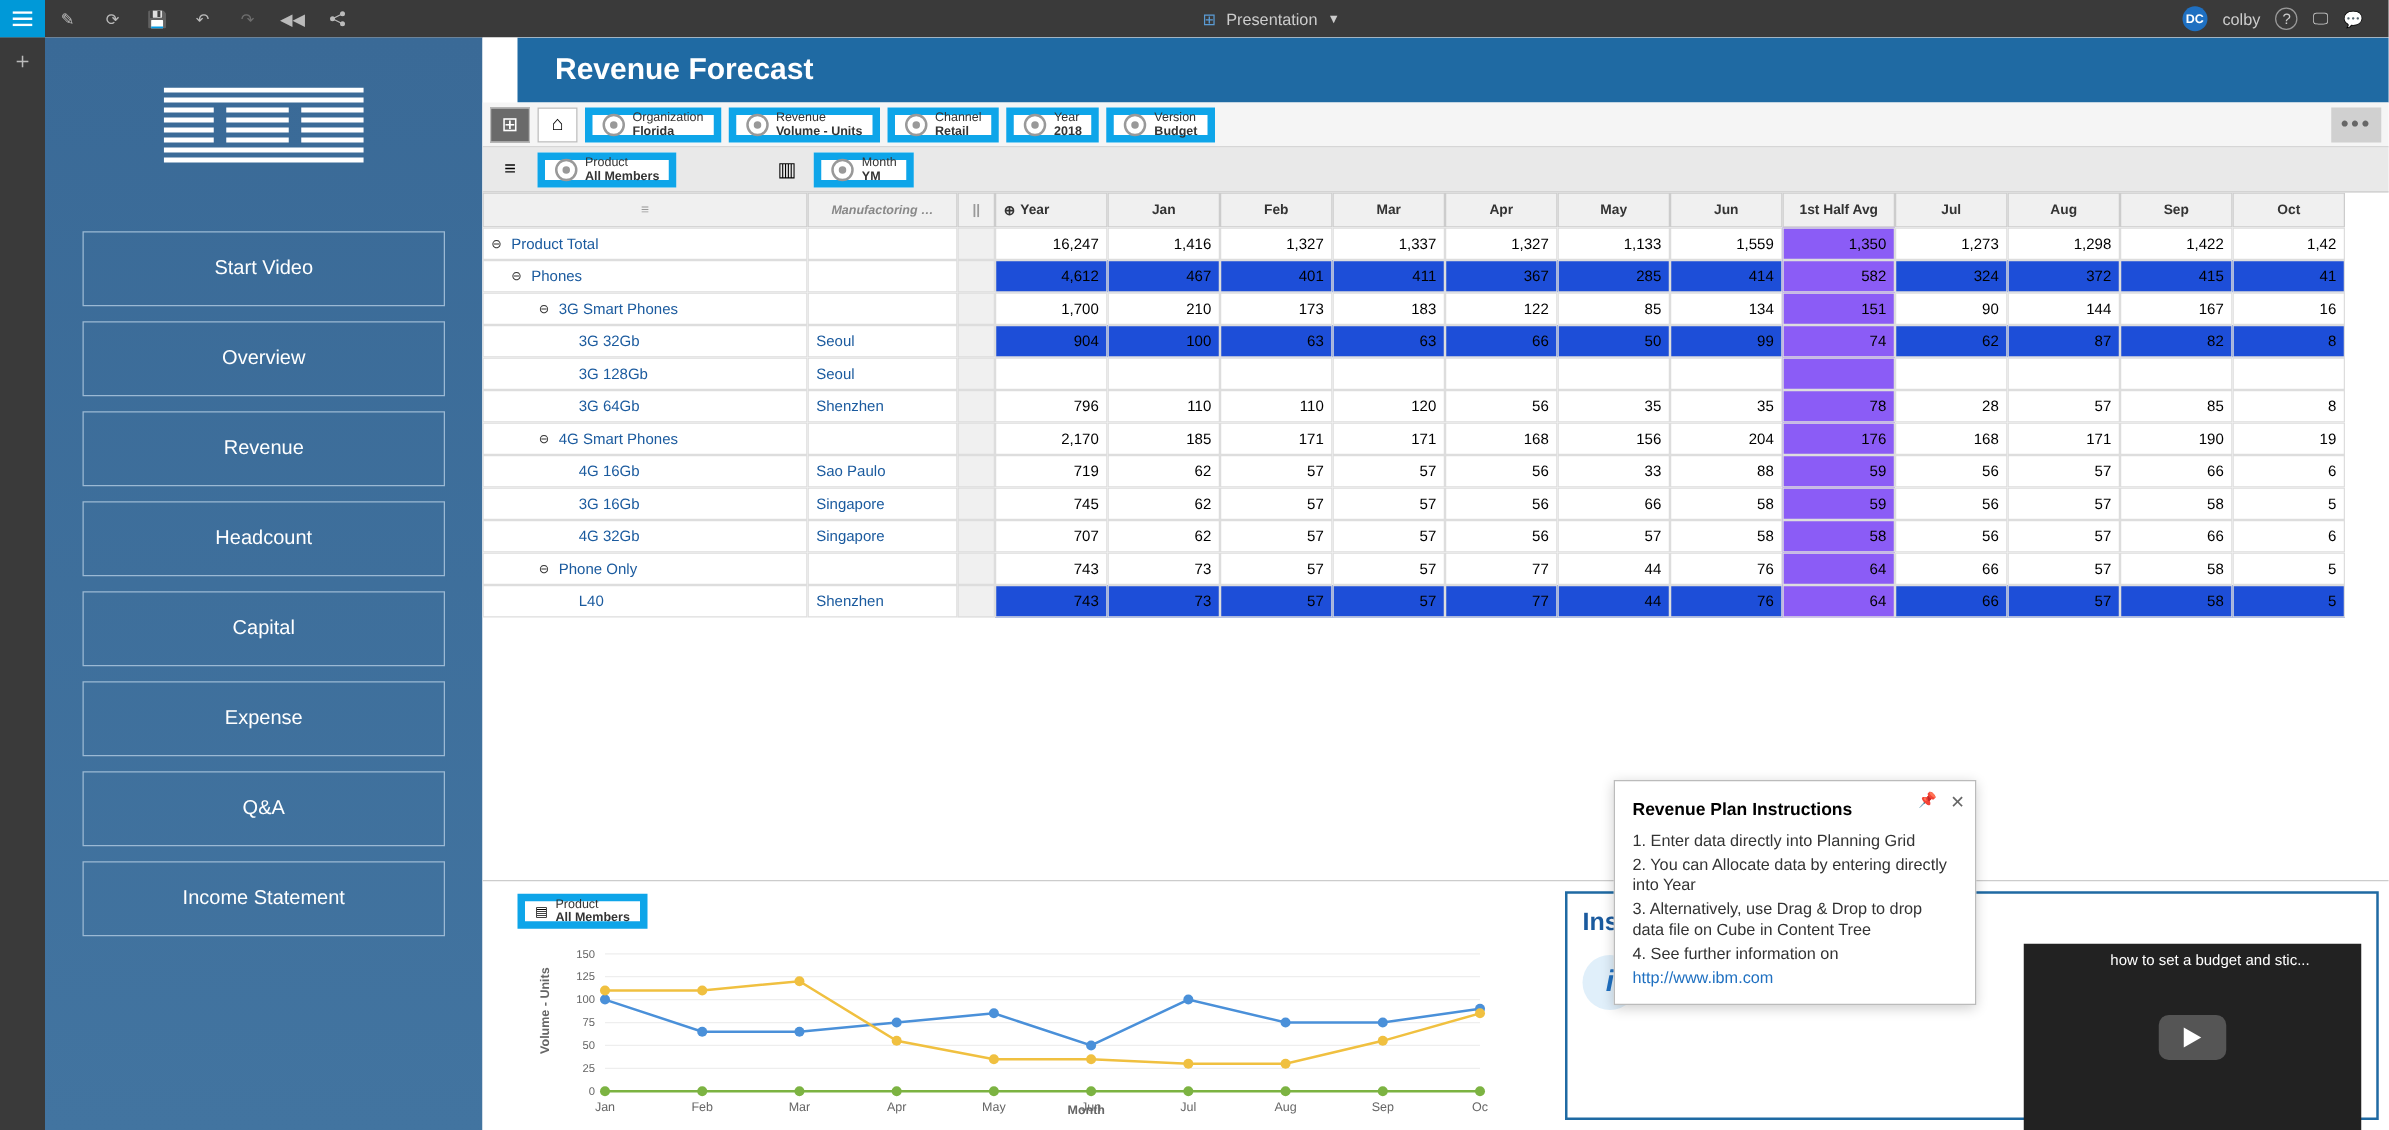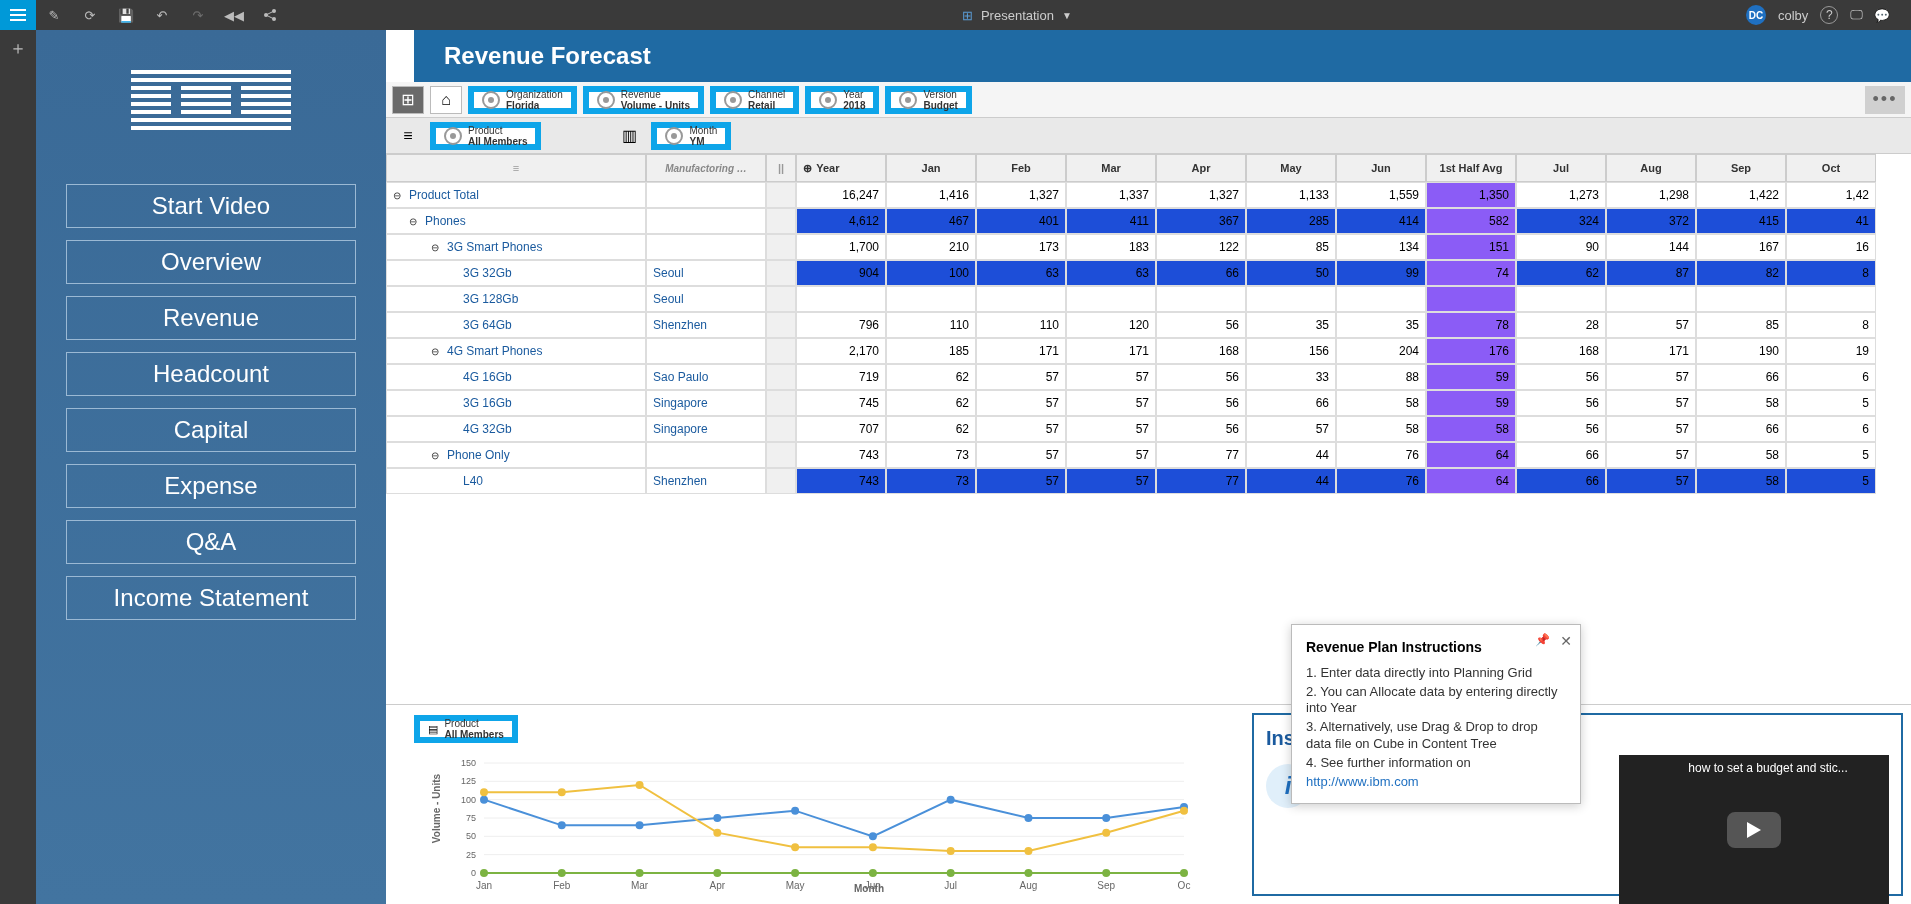--- a/index.html
+++ b/index.html
@@ -14,21 +14,21 @@
 .top-toolbar .right { display:flex; align-items:center; gap:12px; padding-right:20px; }
 .top-toolbar .user-badge { background:#1f70c1; color:#fff; border-radius:50%; width:20px; height:20px; display:flex; align-items:center; justify-content:center; font-size:10px; font-weight:bold; }
 
 .left-strip { position:absolute; left:0; top:30px; width:36px; height:874px; background:#3a3a3a; }
 .left-strip .plus { width:36px; height:36px; display:flex; align-items:center; justify-content:center; color:#bbb; font-size:18px; cursor:pointer; }
 
 
 .main { position:absolute; left:36px; top:30px; right:0; bottom:0; display:flex; }
 .sidebar { width:350px; background:#3e6e9b; background:linear-gradient(to bottom,#3a6a97 0%, #4274a0 100%); padding:40px 50px 20px 50px; display:flex; flex-direction:column; align-items:center; }
 .logo { color:#fff; font-size:44px; font-weight:bold; letter-spacing:3px; font-family:'Arial Black',sans-serif; margin-bottom:40px; }
-.nav-btn { width:290px; height:44px; border:1px solid #9bb9d4; background:transparent; color:#fff; font-size:24px; margin-bottom:12px; cursor:pointer; display:flex; align-items:center; justify-content:center; }
+.nav-btn { width:290px; height:60px; border:1px solid #9bb9d4; background:transparent; color:#fff; font-size:16px; margin-bottom:12px; cursor:pointer; display:flex; align-items:center; justify-content:center; }
 
 .content { flex:1; display:flex; flex-direction:column; background:#fff; overflow:hidden; }
 
 
 .header-bar { background:#1f6aa3; height:52px; display:flex; align-items:center; padding-left:30px; color:#fff;margin-left:28px; }
 .header-bar .title { font-size:24px; font-weight:bold; flex:1; }
 .header-tabs { display:flex; gap:8px; padding-right:40px; }
 .header-tab { border:1px solid #5da0d1; padding:8px 28px; color:#fff; cursor:pointer; font-size:17px; font-weight:600; }
 .header-tab.active { background:#e8f4fb; color:#1f70c1; border-bottom:none; position:relative; }
 .header-tab.active::before { content:''; position:absolute; top:-6px; left:50%; transform:translateX(-50%); width:30px; height:6px; background:#0099d8; }

